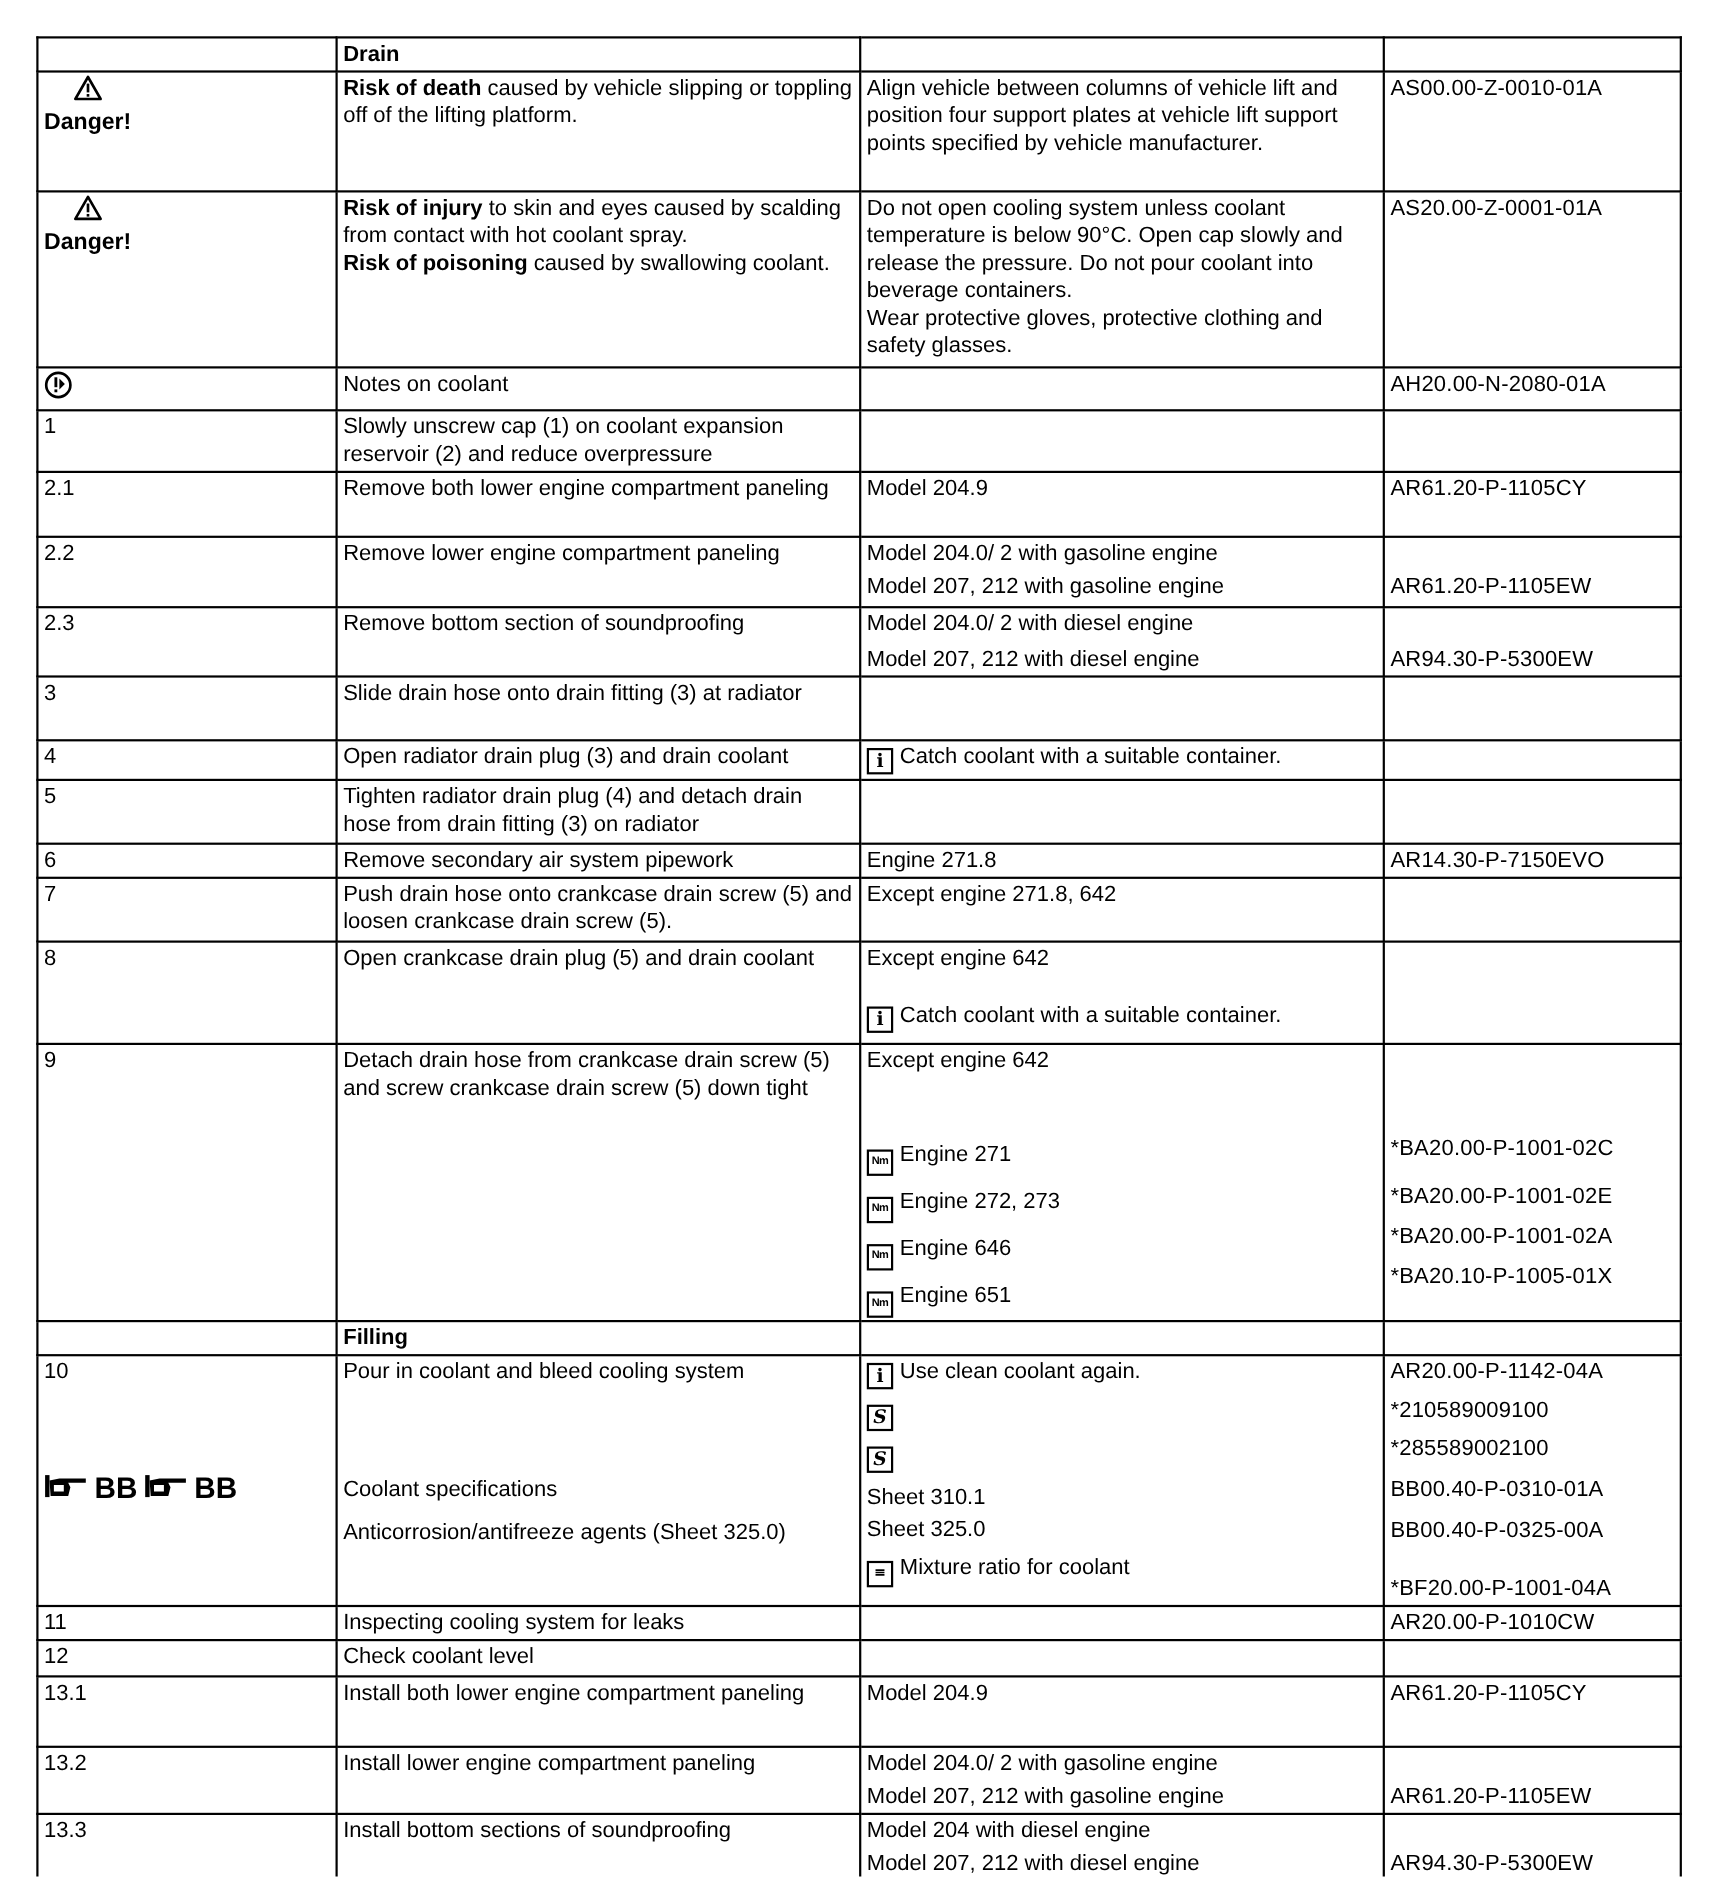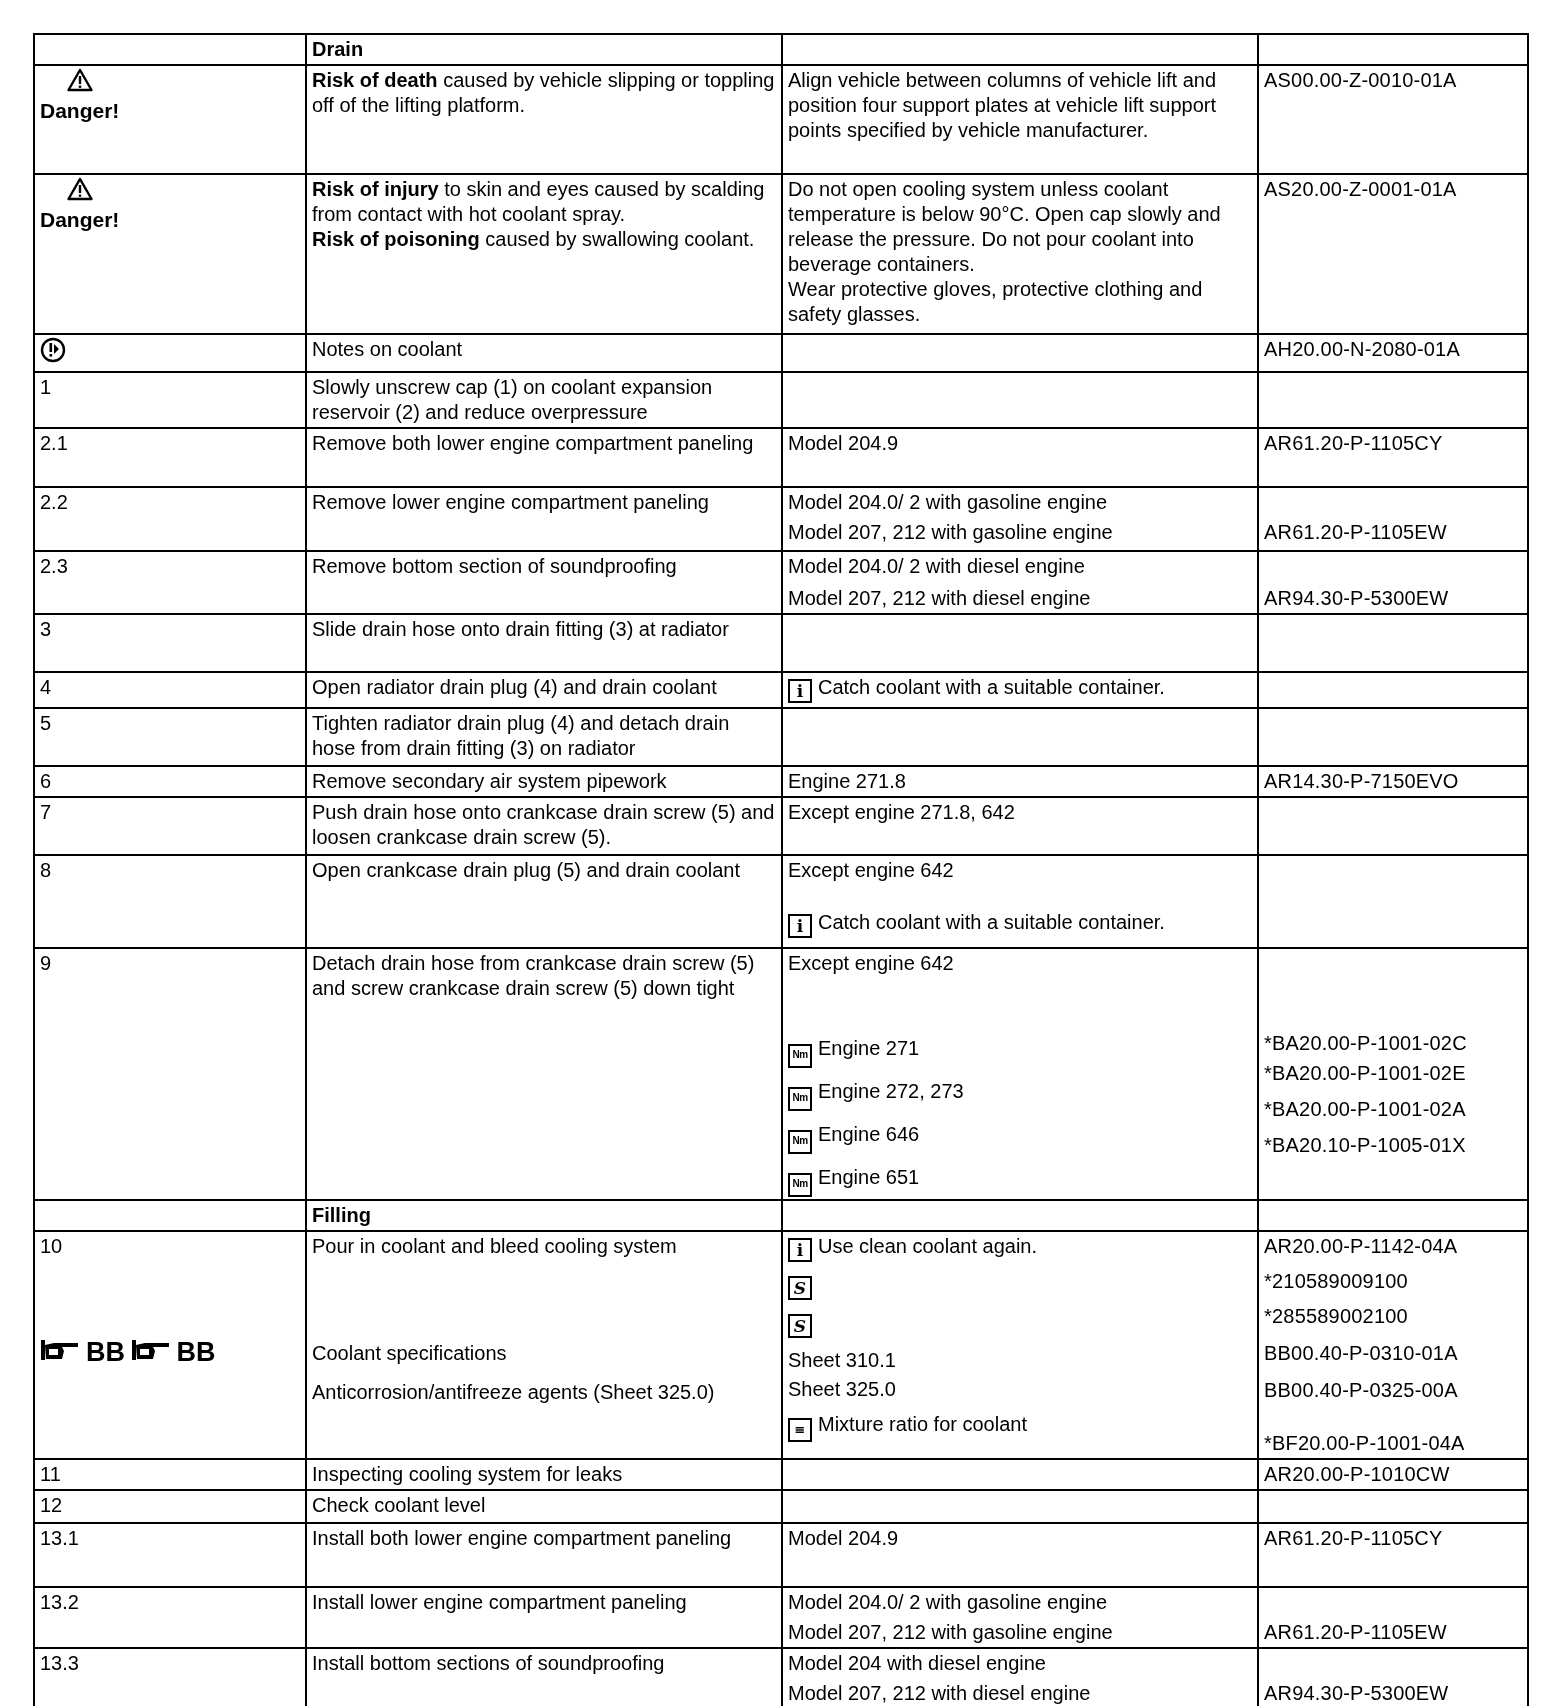--- a/index.html
+++ b/index.html
@@ -142,21 +142,21 @@
 
   <tr style="height:58px">
     <td>3</td>
     <td>Slide drain hose onto drain fitting (3) at radiator</td>
     <td></td>
     <td></td>
   </tr>
 
   <tr style="height:36px">
     <td>4</td>
-    <td>Open radiator drain plug (4) and drain coolant</td>
+    <td>Open radiator drain plug (3) and drain coolant</td>
     <td><span class="box">i</span><span>Catch coolant with a suitable container.</span></td>
     <td></td>
   </tr>
 
   <tr style="height:58px">
     <td>5</td>
     <td>Tighten radiator drain plug (4) and detach drain hose from drain fitting (3) on radiator</td>
     <td></td>
     <td></td>
   </tr>
@@ -193,21 +193,21 @@
       <span class="line">Except engine 642</span>
       <span class="gap" style="height:60px"></span>
       <span class="line" style="margin-bottom:11px"><span class="box nm">Nm</span><span>Engine 271</span></span>
       <span class="line" style="margin-bottom:11px"><span class="box nm">Nm</span><span>Engine 272, 273</span></span>
       <span class="line" style="margin-bottom:11px"><span class="box nm">Nm</span><span>Engine 646</span></span>
       <span class="line"><span class="box nm">Nm</span><span>Engine 651</span></span>
     </td>
     <td class="ref">
       <span class="line"></span>
       <span class="gap" style="height:55px"></span>
-      <span class="line" style="margin-bottom:5px">*BA20.00-P-1001-02C</span>
+      <span class="line" style="margin-bottom:19px">*BA20.00-P-1001-02C</span>
       <span class="line" style="margin-bottom:11px">*BA20.00-P-1001-02E</span>
       <span class="line" style="margin-bottom:11px">*BA20.00-P-1001-02A</span>
       <span class="line">*BA20.10-P-1005-01X</span>
     </td>
   </tr>
 
   <tr style="height:30px">
     <td></td>
     <td class="b">Filling</td>
     <td></td>

